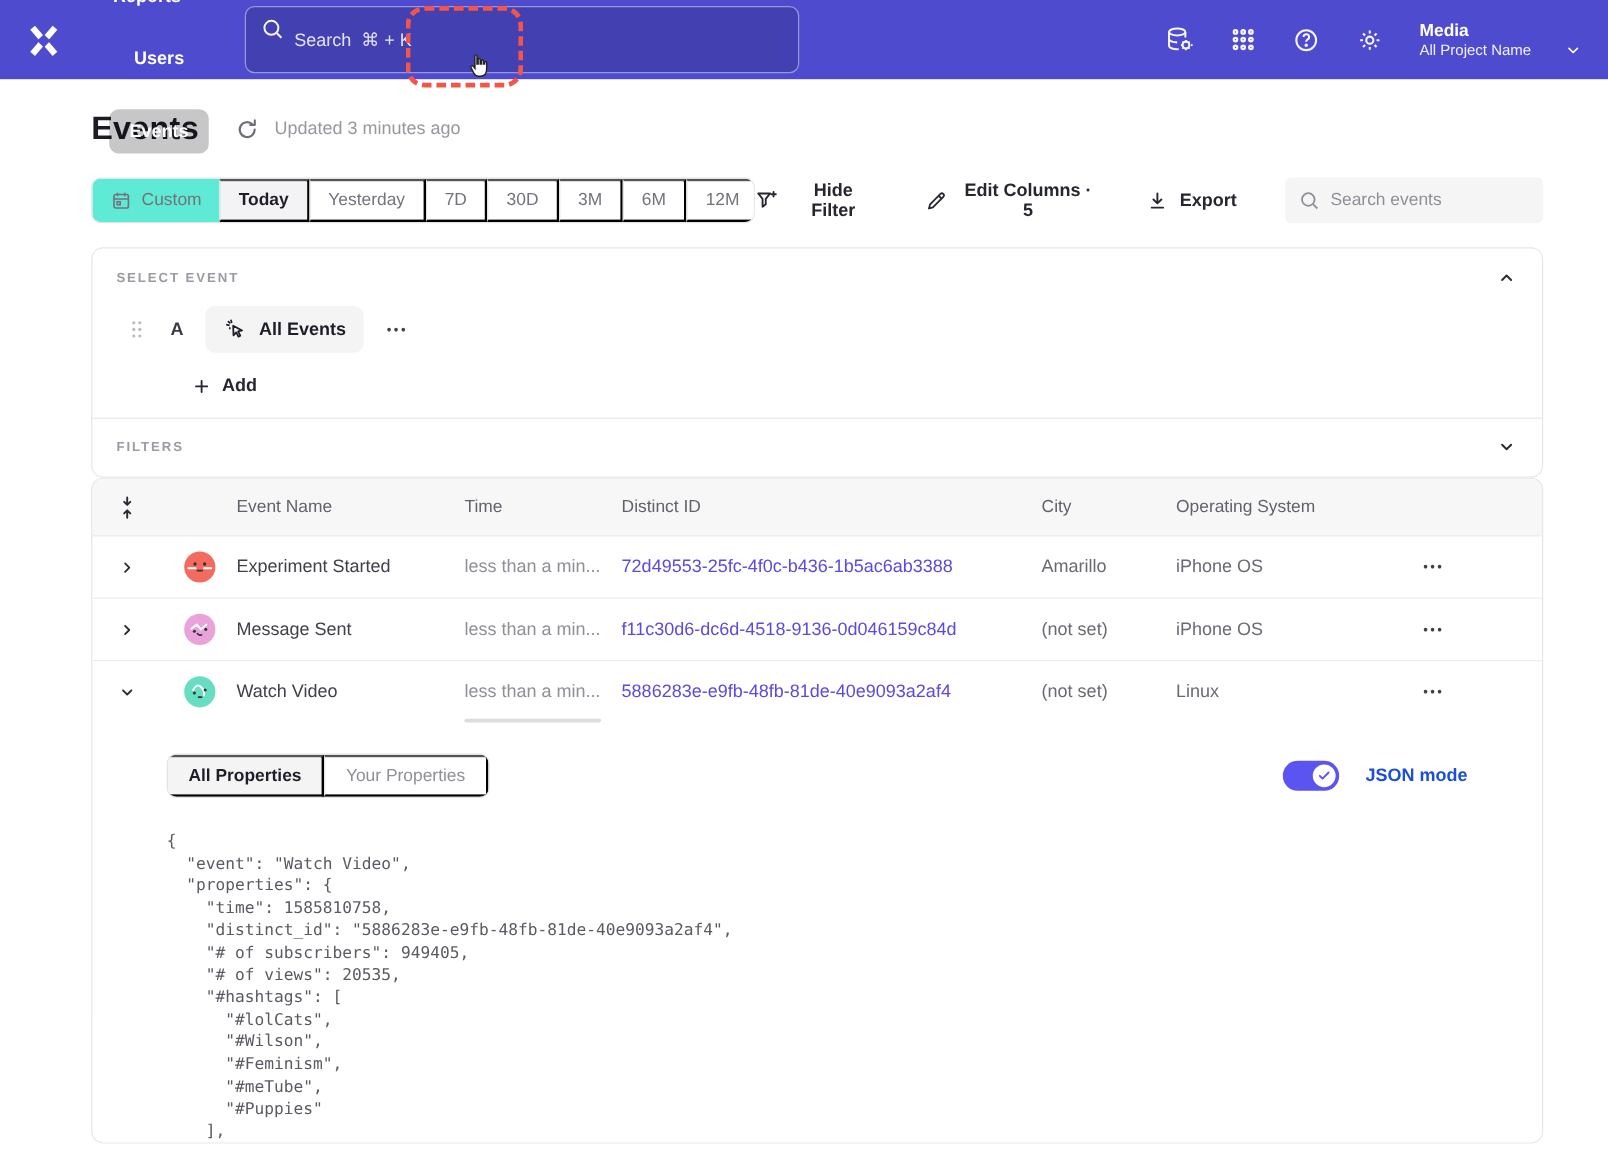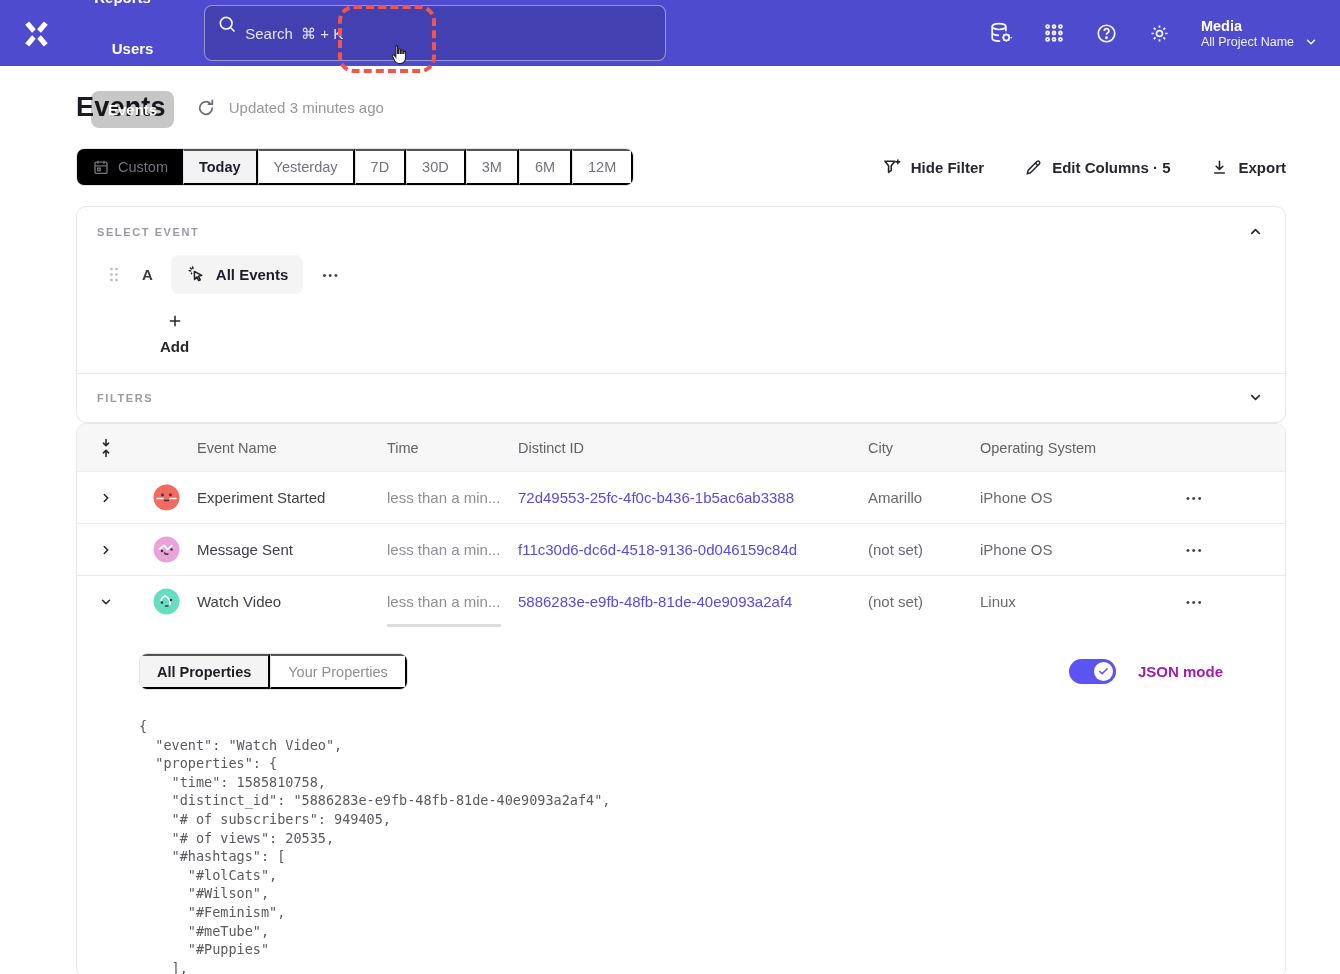--- a/index.html
+++ b/index.html
@@ -14,21 +14,21 @@
   .nav-link { color:#fff; font-size:15px; font-weight:600; text-decoration:none; display:flex; align-items:center; gap:7px; cursor:pointer; }
   .nav-link .chev { opacity:.85; }
   .nav-link.active { background:rgba(0,0,0,0.22); padding:10px 17px; border-radius:8px; }
   .nav-search { position:relative; margin-left:30px; width:462px; height:56px; }
   .nav-search input { width:100%; height:100%; background:rgba(0,0,0,0.14); border:1px solid rgba(255,255,255,0.45);
     border-radius:8px; color:#fff; font-size:15px; padding:0 14px 0 40px; outline:none; font-family:inherit; }
   .nav-search input::placeholder { color:rgba(255,255,255,0.85); }
   .nav-search .sicon { position:absolute; left:13px; top:9px; color:#fff; opacity:.95; }
   .nav-right { margin-left:auto; display:flex; align-items:center; gap:30px; color:#fff; }
   .nav-icon { color:#fff; opacity:.95; cursor:pointer; }
-  .project { display:flex; align-items:flex-end; gap:10px; cursor:pointer; }
+  .project { display:flex; align-items:flex-end; gap:28px; cursor:pointer; }
   .project .pname { font-size:14.5px; font-weight:700; line-height:1.3; }
   .project .psub { font-size:12.5px; font-weight:400; opacity:.92; }
 
   
   .annotation-box { position:absolute; left:338px; top:5px; width:98px; height:68px;
     border:4.5px dashed #F2564A; border-radius:16px; pointer-events:none; }
   .cursor-hand { position:absolute; left:386px; top:42px; pointer-events:none; }
 
   
   .main { padding:26px 54px 0 76px; }
@@ -57,21 +57,21 @@
   .section-head { display:flex; align-items:center; justify-content:space-between; padding:15px 20px 4px 20px; }
   .section-head.filters { padding:14px 20px 15px 20px; border-top:1px solid #E7E7EA; }
   .section-label { font-size:11px; font-weight:700; letter-spacing:1.6px; color:#9B9BA3; }
   .collapse-btn { color:#2A2A33; cursor:pointer; background:none; border:none; padding:2px; }
   .event-row { display:flex; align-items:center; margin:10px 0 0 31px; }
   .drag-handle { color:#B9B9C0; cursor:grab; }
   .row-letter { margin-left:22px; font-size:15px; color:#3A3A44; font-weight:600; }
   .event-chip { margin-left:18px; display:flex; align-items:center; gap:9px; background:#F4F4F5; border-radius:8px;
     padding:9px 15px; font-size:15px; font-weight:700; color:#1E1E28; cursor:pointer; }
   .more-dots { margin-left:19px; font-size:11px; letter-spacing:2px; color:#3F3F49; cursor:pointer; background:none; border:none; }
-  .add-row { display:flex; align-items:center; gap:9px; margin:19px 0 18px 83px; font-size:15px; font-weight:600; color:#26262F; cursor:pointer; background:none; border:none; font-family:inherit;flex-direction:column; }
+  .add-row { display:flex; align-items:center; gap:9px; margin:19px 0 18px 83px; font-size:15px; font-weight:600; color:#26262F; cursor:pointer; background:none; border:none; font-family:inherit; }
 
   .results-line { margin:27px 0 14px 0; font-size:14.5px; color:#3F3F49; }
   .results-line b { color:#1E1E28; }
 
   
   .table-card { overflow:hidden; position:relative; }
   .tgrid { display:grid; grid-template-columns:58px 62px 190px 131px 350px 112px 180px 1fr; align-items:center; }
   .thead { background:#F7F7F8; height:47px; font-size:14.5px; color:#62626C; }
   .thead .cell { padding-right:8px; }
   .trow { height:52px; border-top:1px solid #ECECEF; font-size:15px; position:relative; }
@@ -90,21 +90,21 @@
   .detail-top { display:flex; align-items:center; justify-content:space-between; }
   .tabs { display:flex; border:1px solid #E3E3E6; border-radius:8px; overflow:hidden; height:37px; }
   .tab { display:flex; align-items:center; padding:0 17px; font-size:14.5px; color:#8F8F97;
     border-left:1px solid #E3E3E6; cursor:pointer; background:#fff; font-family:inherit; }
   .tab:first-child { border-left:none; }
   .tab.active { background:#F4F4F5; color:#1E1E28; font-weight:700; }
   .json-toggle-wrap { display:flex; align-items:center; gap:22px; }
   .toggle { width:47px; height:25px; background:#5B54F0; border-radius:13px; position:relative; cursor:pointer; }
   .toggle .knob { position:absolute; right:3px; top:3px; width:19px; height:19px; border-radius:50%; background:#fff;
     display:flex; align-items:center; justify-content:center; color:#5B54F0; }
-  .toggle-label { font-size:15px; font-weight:600; color:#a21caf; }
+  .toggle-label { font-size:15px; font-weight:600; color:#1d4ed8; }
   .code { margin-top:27px; font-family:"DejaVu Sans Mono", monospace; font-size:13.5px; line-height:18.6px;
     color:#5A5A63; white-space:pre; }
 </style>
 </head>
 <body>
 
 <header class="topnav">
   <span class="logo">
     <svg width="29" height="29" viewBox="0 0 28 28">
       <g stroke="#fff" stroke-width="5" fill="none">
@@ -198,21 +198,21 @@
       <svg width="20" height="20" viewBox="0 0 24 24" fill="none" stroke="currentColor" stroke-width="2.1" stroke-linecap="round">
         <path d="M19.5 12 a7.5 7.5 0 1 1 -2.2-5.3"></path>
           <polyline points="19.6 2.8 19.6 7.4 15 7.4" stroke-linejoin="round"></polyline>
       </svg>
     </span>
     <span class="updated">Updated 3 minutes ago</span>
   </div>
 
   <div class="controls-row">
     <div class="date-group">
-      <button class="date-cell" style="border:none;background:#000000;font-family:inherit;">
+      <button class="date-cell" style="border:none;background:#5eead4;font-family:inherit;">
         <svg width="18" height="18" viewBox="0 0 24 24" fill="none" stroke="#73737D" stroke-width="1.8">
           <rect x="4" y="5.5" width="16" height="15" rx="2"></rect>
             <path d="M8 3.5v4M16 3.5v4M4 10.5h16"></path>
             <rect x="7.5" y="13.5" width="3.4" height="3.4"></rect>
         </svg>
         <span>Custom</span>
       </button>
       <button class="date-cell active" style="font-family:inherit;">Today</button>
       <button class="date-cell" style="font-family:inherit;">Yesterday</button>
       <button class="date-cell" style="font-family:inherit;">7D</button>
@@ -236,20 +236,29 @@
             <path d="M14.4 6.4 l3 3"></path>
         </svg>
         <span>Edit Columns · 5</span>
       </button>
       <button class="tool-btn">
         <svg width="19" height="19" viewBox="0 0 24 24" fill="none" stroke="currentColor" stroke-width="2" stroke-linecap="round" stroke-linejoin="round">
           <path d="M12 4 v10 M7.8 10.4 L12 14.5 L16.2 10.4 M6 19 h12"></path>
         </svg>
         <span>Export</span>
       </button>
+      <div class="search-events">
+        <span class="sicon">
+          <svg width="18" height="18" viewBox="0 0 24 24" fill="none" stroke="currentColor" stroke-width="2">
+              <circle cx="11" cy="11" r="7"></circle>
+              <path d="M16.5 16.5 L21 21"></path>
+            </svg>
+        </span>
+        <input placeholder="Search events" style="">
+      </div>
     </div>
   </div>
 
   <section class="panel query-card">
     <div class="section-head">
       <span class="section-label">SELECT EVENT</span>
       <button class="collapse-btn">
         <svg width="15" height="15" viewBox="0 0 24 24" fill="none" stroke="currentColor" stroke-width="2.6" stroke-linecap="round" stroke-linejoin="round">
             <polyline points="6 15 12 9 18 15"></polyline>
           </svg>

